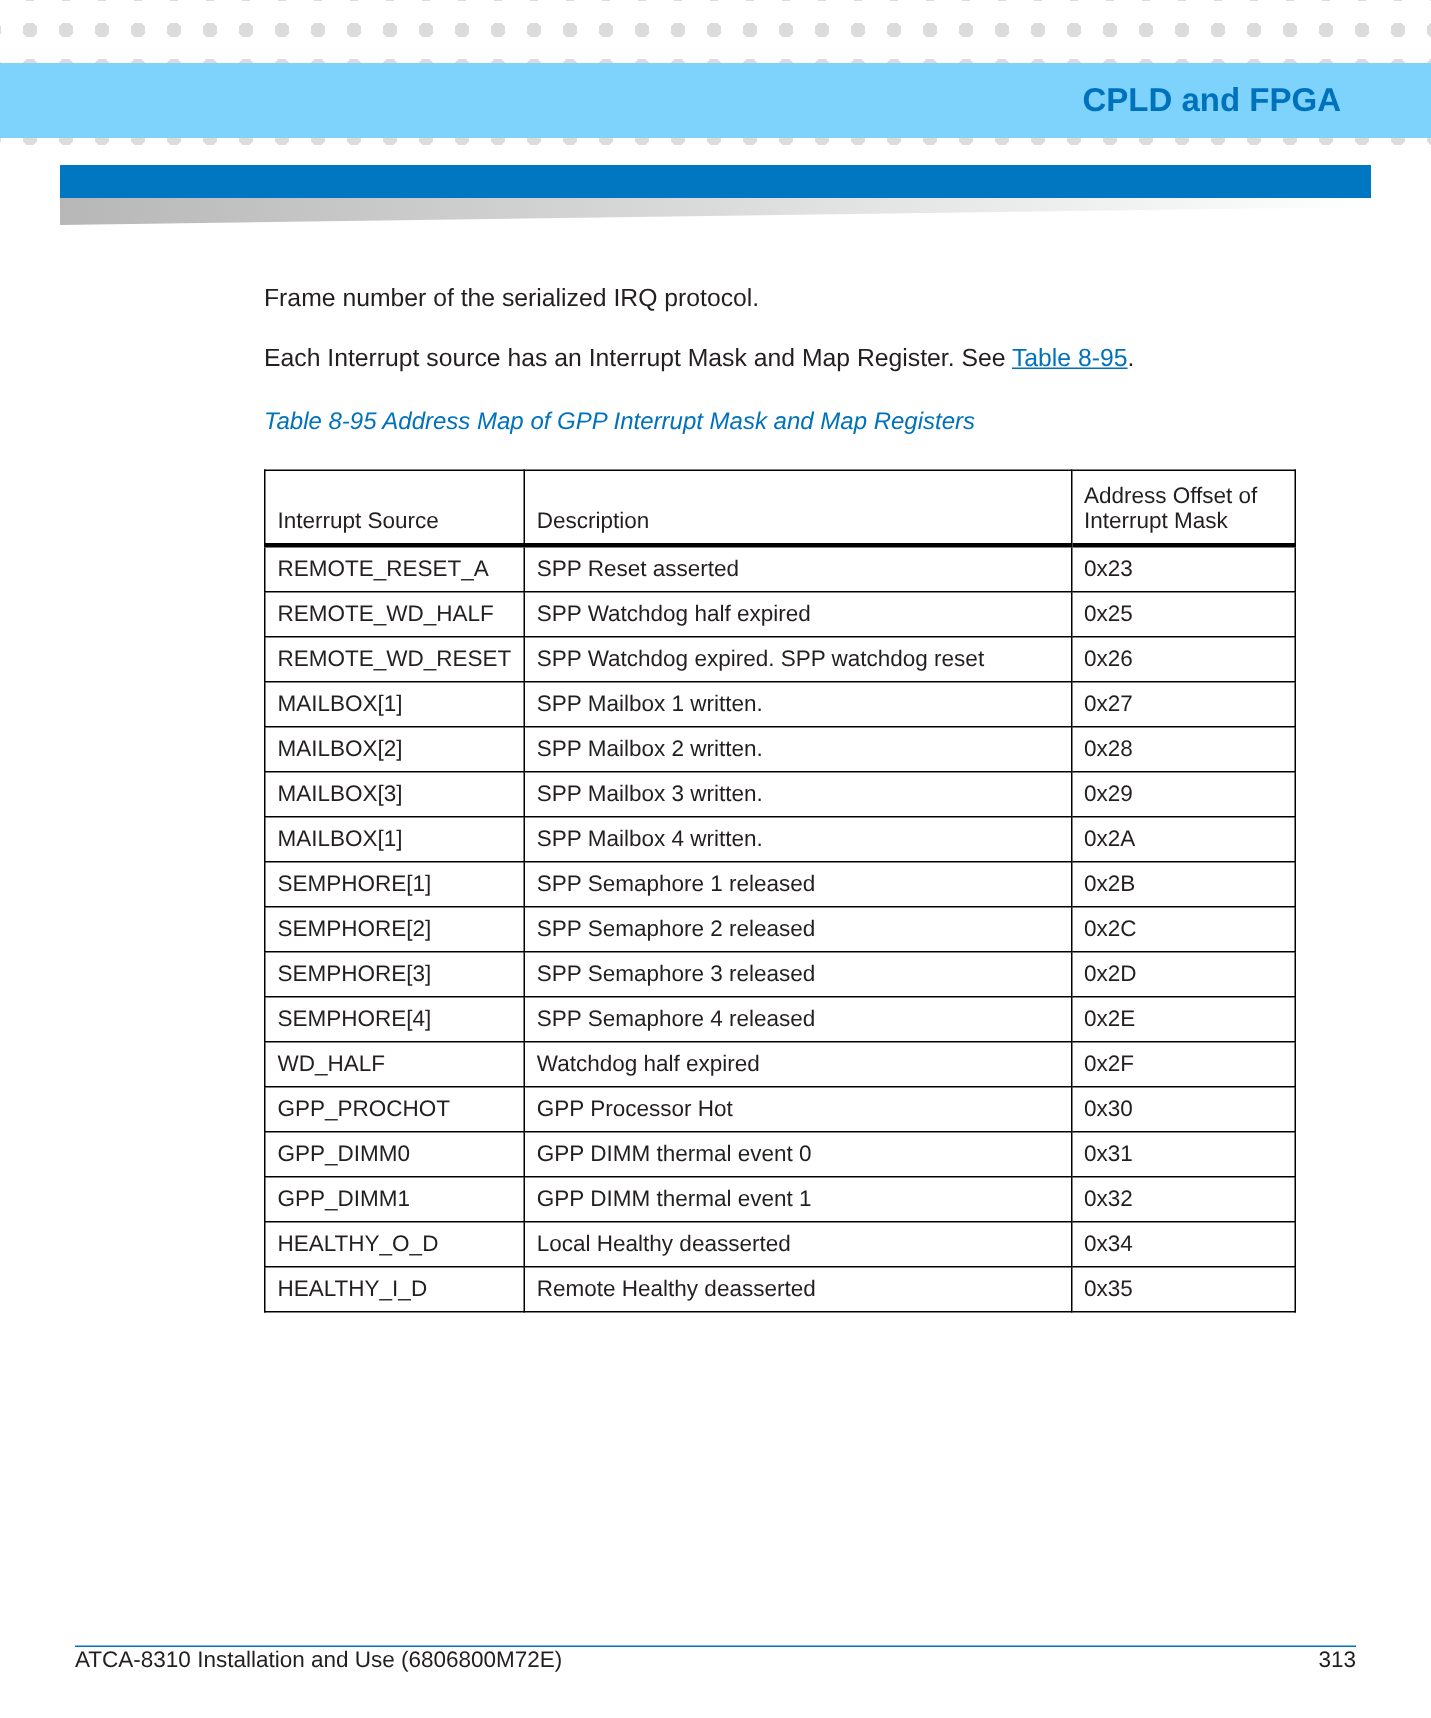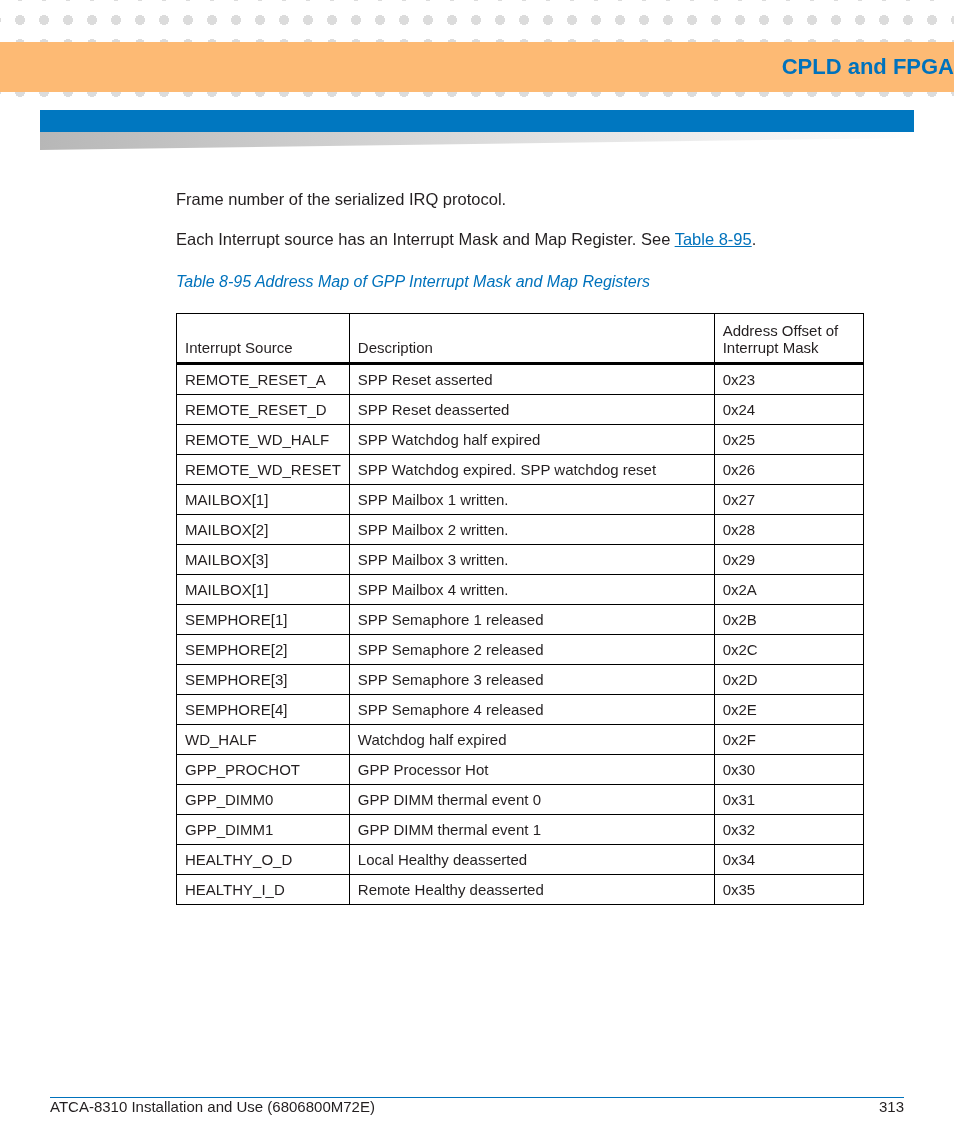--- a/index.html
+++ b/index.html
@@ -17,24 +17,25 @@
     height: 100px;
     background-image: radial-gradient(circle, #dcdcdc 5px, transparent 5px);
     background-size: 24px 24px;
     background-position: 8px 8px;
   }
   .header-strip {
     position: absolute;
     top: 42px;
     left: 0; right: 0;
     height: 50px;
-    background: #fdba74;
+    background: #7dd3fc;
     display: flex;
     align-items: center;
     justify-content: flex-end;
+    padding-right: 60px;
   }
   .chapter-title {
     color: #0072bc;
     font-weight: 700;
     font-size: 22px;
   }
   .blue-bar {
     position: absolute;
     top: 110px;
     left: 40px; right: 40px;
@@ -137,25 +138,20 @@
         <th>Address Offset of Interrupt Mask</th>
       </tr>
     </thead>
     <tbody id="table-body">
         <tr>
           <td>REMOTE_RESET_A</td>
           <td>SPP Reset asserted</td>
           <td>0x23</td>
         </tr>
         <tr>
-          <td>REMOTE_RESET_D</td>
-          <td>SPP Reset deasserted</td>
-          <td>0x24</td>
-        </tr>
-        <tr>
           <td>REMOTE_WD_HALF</td>
           <td>SPP Watchdog half expired</td>
           <td>0x25</td>
         </tr>
         <tr>
           <td>REMOTE_WD_RESET</td>
           <td>SPP Watchdog expired. SPP watchdog reset</td>
           <td>0x26</td>
         </tr>
         <tr>

